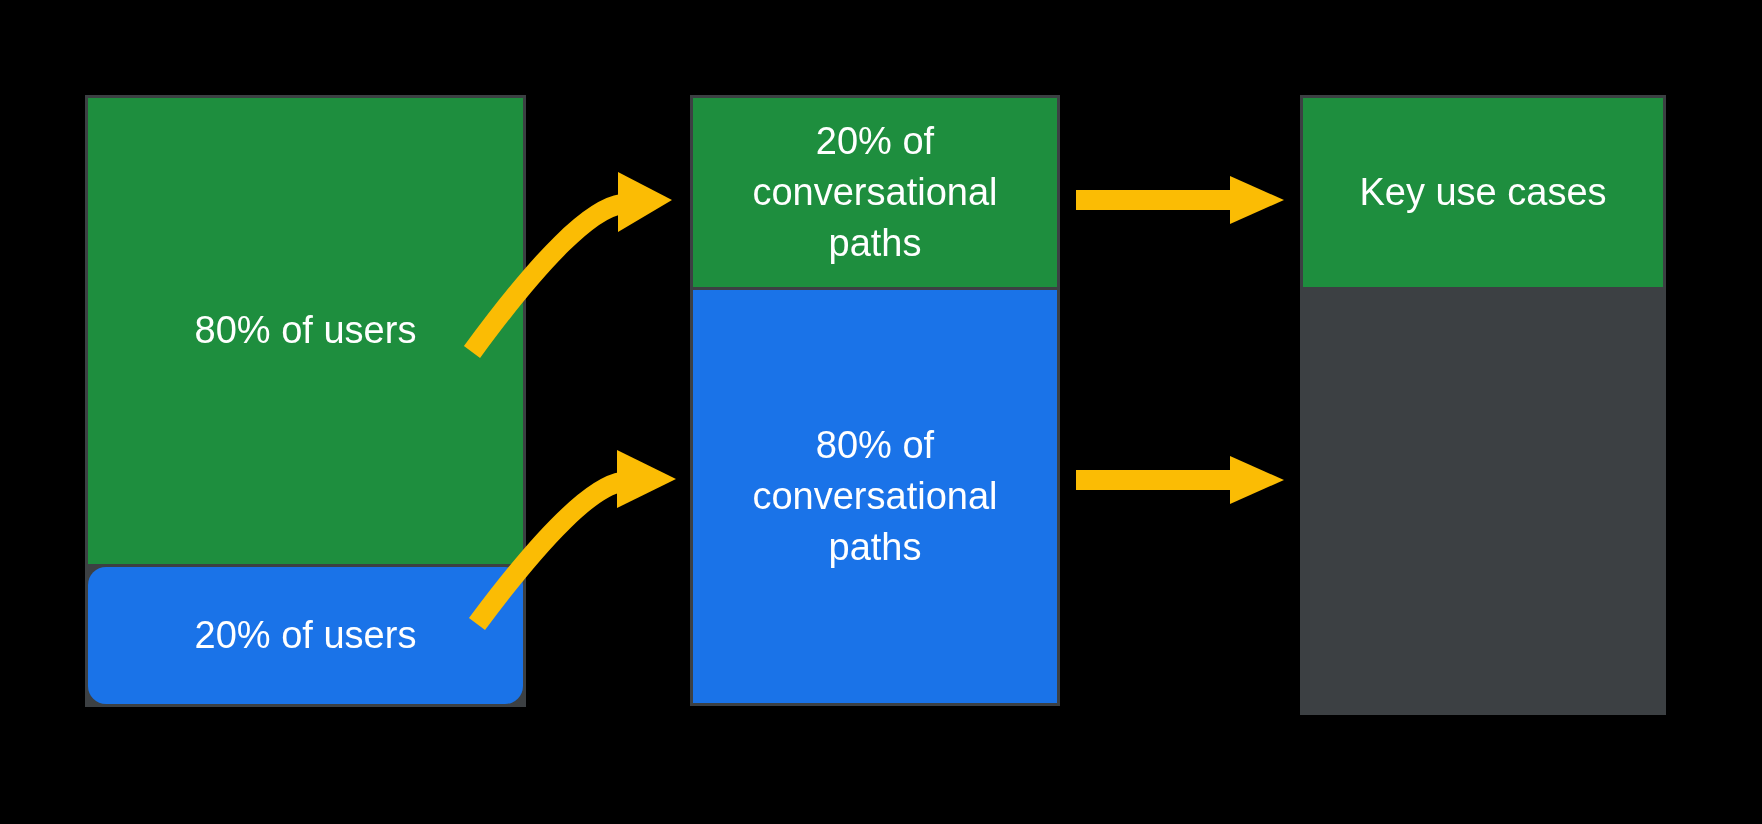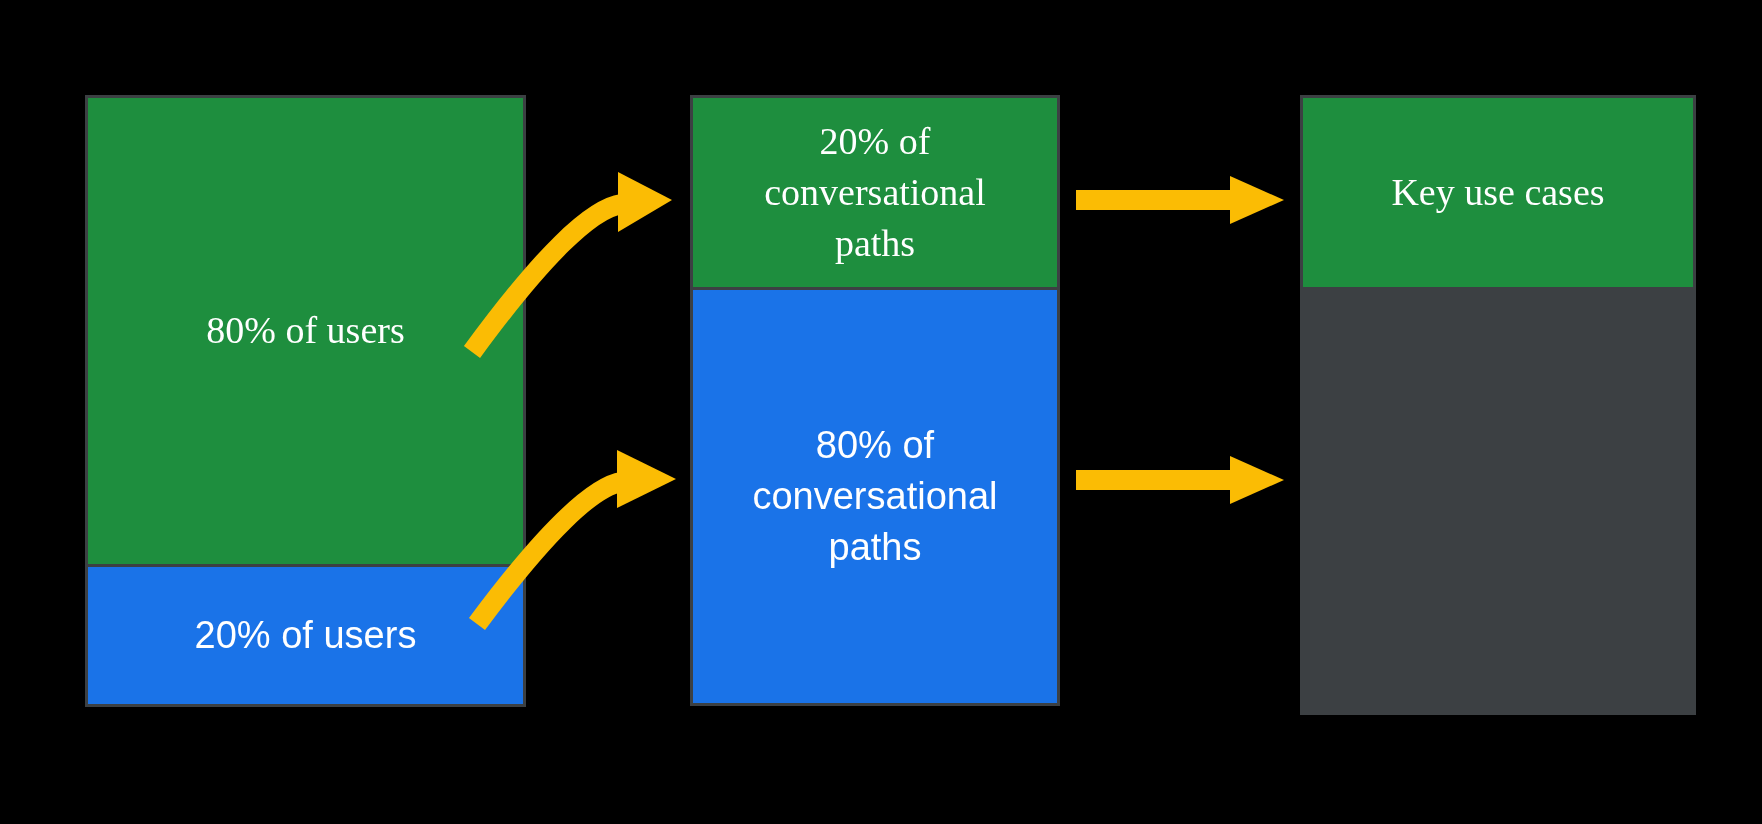--- a/index.html
+++ b/index.html
@@ -23,38 +23,38 @@
   .col {
     position: absolute;
     display: flex;
     flex-direction: column;
     gap: 3px;
     background: var(--border);
     border: 3px solid var(--border);
   }
   .col-users    { left: 85px;   top: 95px; width: 441px; height: 612px; }
   .col-paths    { left: 690px;  top: 95px; width: 370px; height: 611px; }
-  .col-outcomes { left: 1300px; top: 95px; width: 396px; height: 620px; gap: 10px; }
+  .col-outcomes { left: 1300px; top: 95px; width: 366px; height: 620px; gap: 10px; }
   .seg {
     display: flex;
     align-items: center;
     justify-content: center;
     text-align: center;
     color: var(--text);
     font-size: 38px;
     font-weight: 400;
     line-height: 1.35;
     white-space: pre-line;
     padding: 0 14px;
     overflow: hidden;
   }
-  .seg-green { background: var(--green); font-family: Liberation Serif, serif; }
+  .seg-green { background: var(--green); }
   .seg-blue  { background: var(--blue); }
   .col-users    .seg-green { flex: 0 0 466px; }
-  .col-users    .seg-blue  { flex: 1 1 auto; }
+  .col-users    .seg-blue  { flex: 1 1 auto; border-radius: 18px; }
   .col-paths    .seg-green { flex: 0 0 189px; }
   .col-paths    .seg-blue  { flex: 1 1 auto; }
   .col-outcomes .seg-green { flex: 0 0 189px; }
   .col-outcomes .seg-blue  { flex: 1 1 auto; }
   svg.arrows {
     position: absolute;
     left: 0; top: 0;
     width: 1762px;
     height: 824px;
     pointer-events: none;

